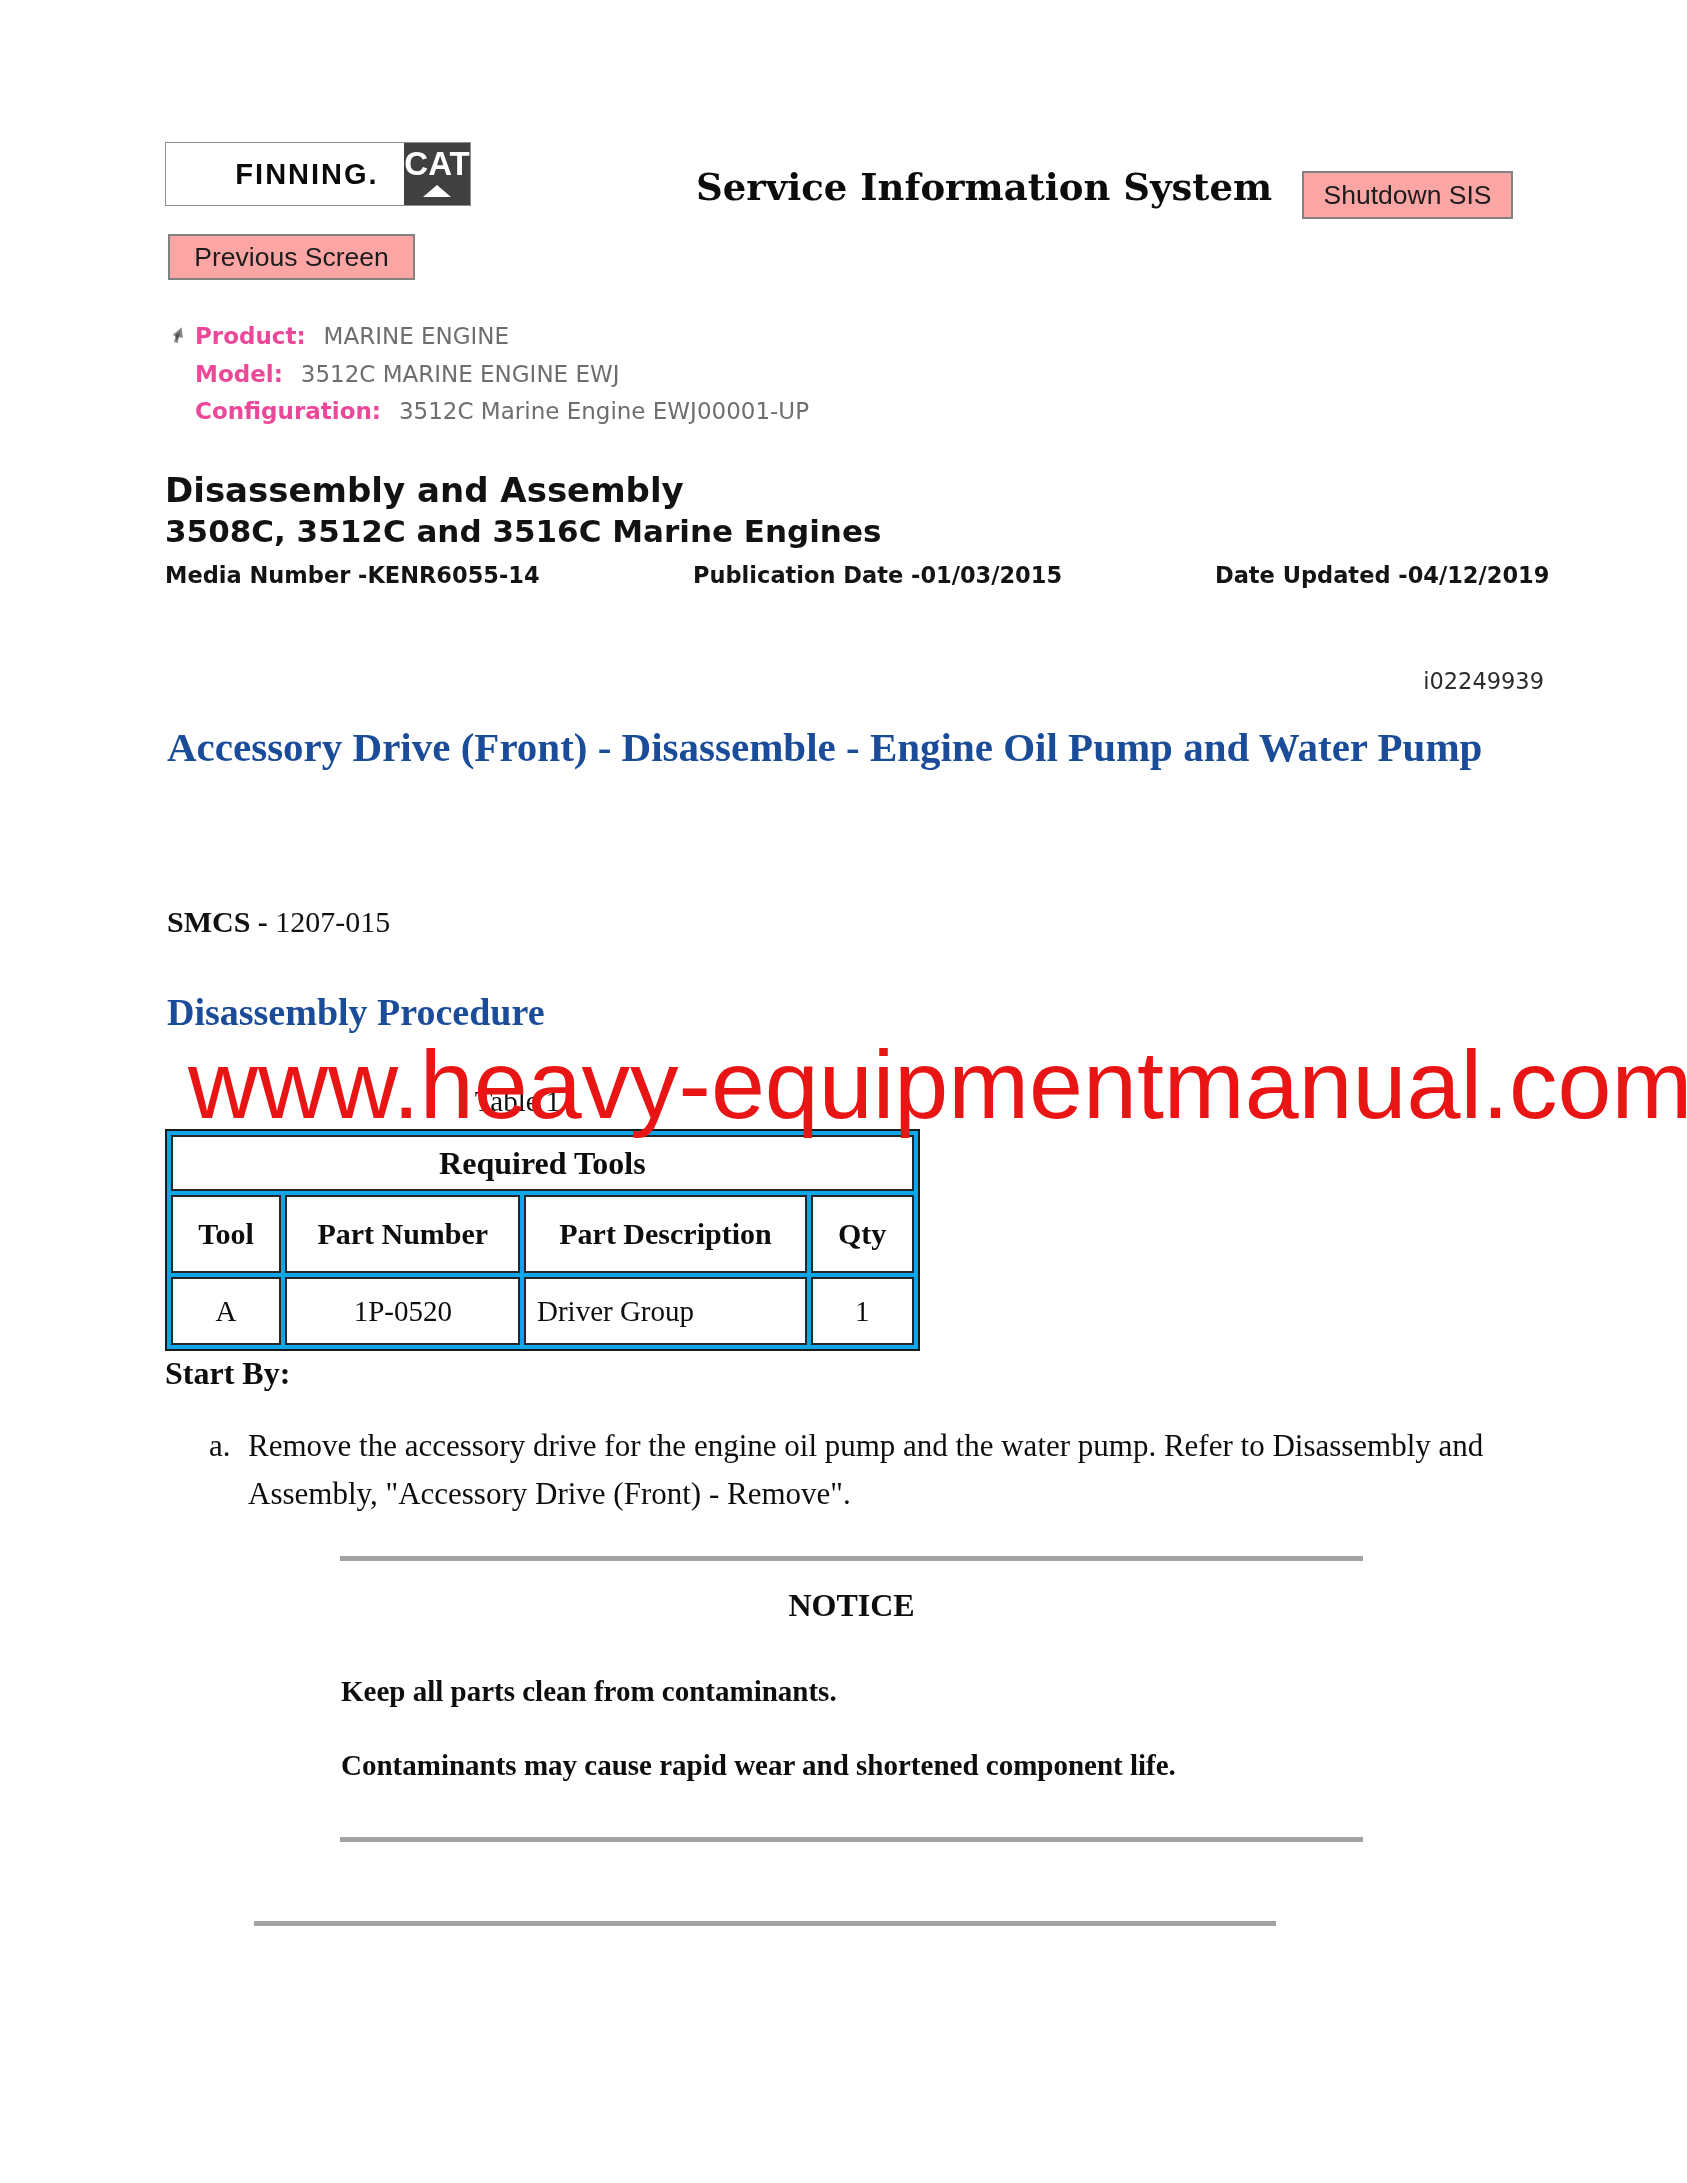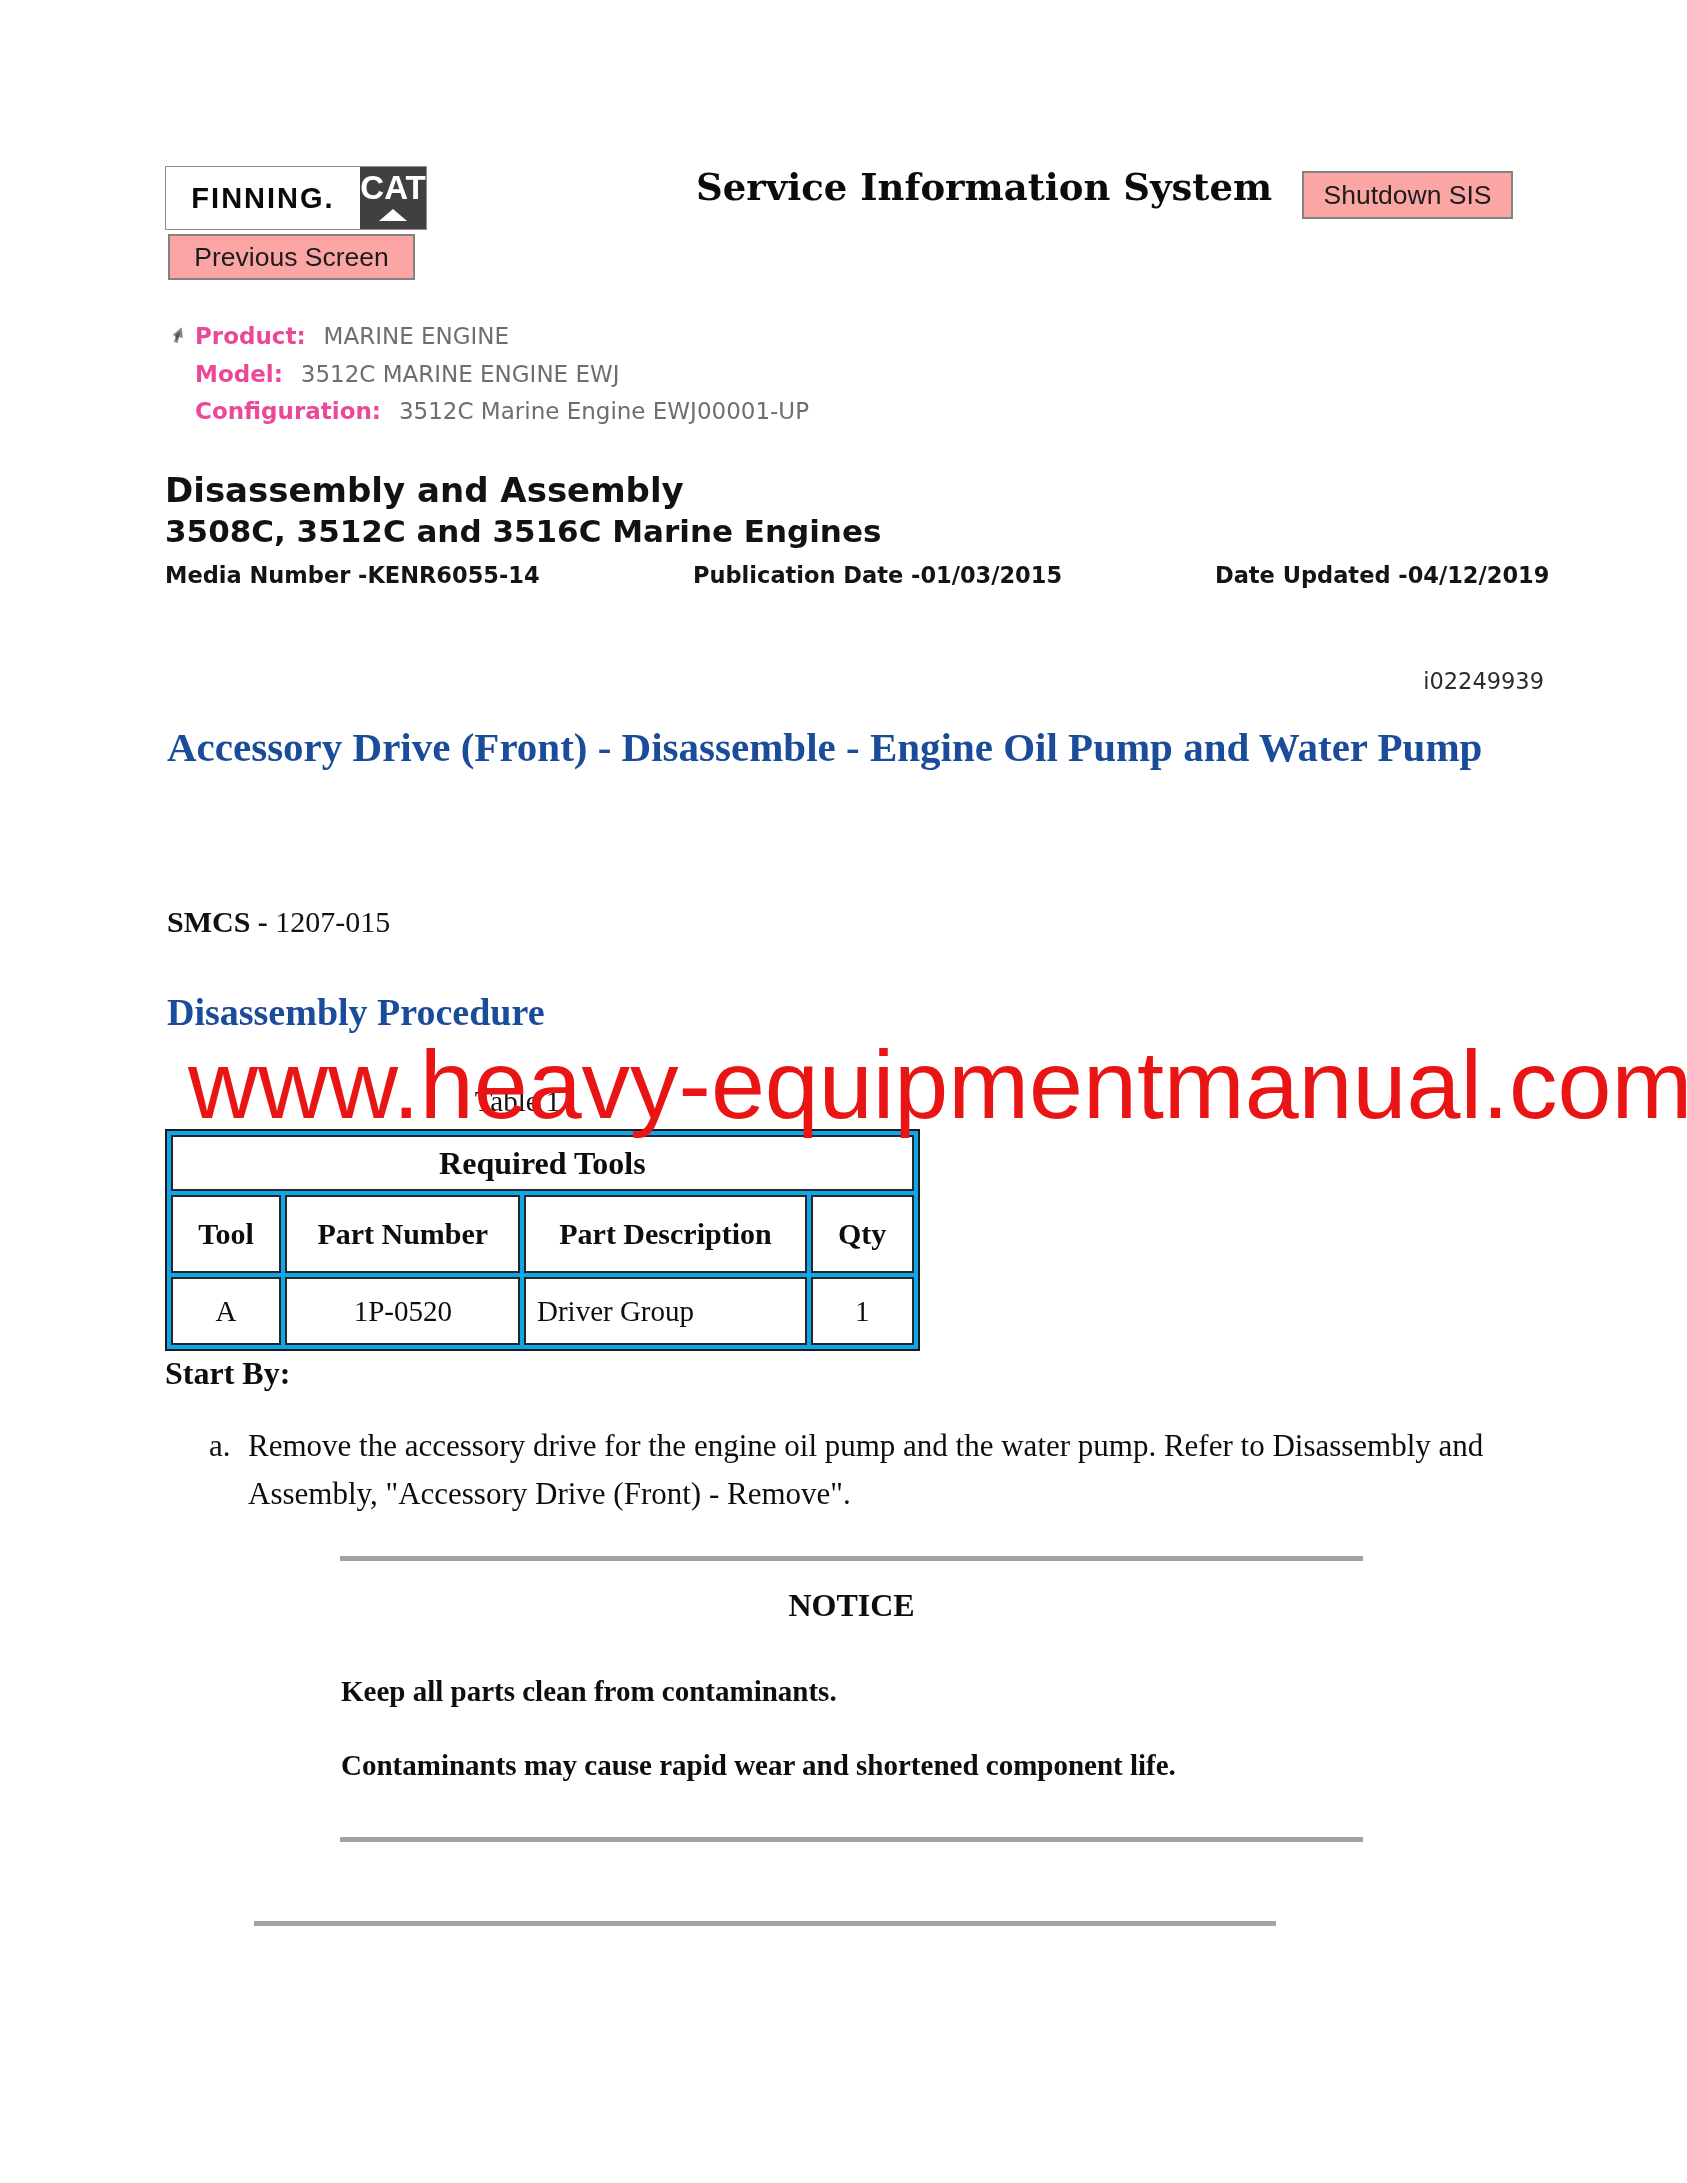--- a/index.html
+++ b/index.html
@@ -1,21 +1,21 @@
 <!DOCTYPE html>
 <html style="font-size:10.6px"><head>
 <meta charset="utf-8">
 <style>
   html,body{margin:0;padding:0;background:#fff;}
   #page{position:relative;width:1687px;height:2183px;background:#ffffff;overflow:hidden;
         font-family:"Liberation Serif", serif;color:#111;}
 
   
-  .logo-box{position:absolute;left:165px;top:166px;width:260px;height:62px;
-            border:1.3px solid #8f8f8f;display:flex;background:#fff;}
+  .logo-box{position:absolute;left:165px;top:142px;width:260px;height:62px;
+            border:1.3px solid #8f8f8f;display:flex;background:#fff;padding-left:44px;}
   .finning-area{flex:1;display:flex;align-items:center;justify-content:center;}
   .finning-text{font-family:"Liberation Sans",sans-serif;font-weight:bold;
                 font-size:29px;letter-spacing:2px;color:#0a0a0a;}
   .cat-box{width:66px;background:#404040;position:relative;display:flex;
            align-items:flex-start;justify-content:center;}
   .cat-text{font-family:"Liberation Sans",sans-serif;font-weight:bold;
             font-size:33px;color:#fff;line-height:1.25;}
   .cat-tri{position:absolute;bottom:8px;left:50%;transform:translateX(-50%);
            width:0;height:0;border-left:14px solid transparent;
            border-right:14px solid transparent;border-bottom:12px solid #fff;}

